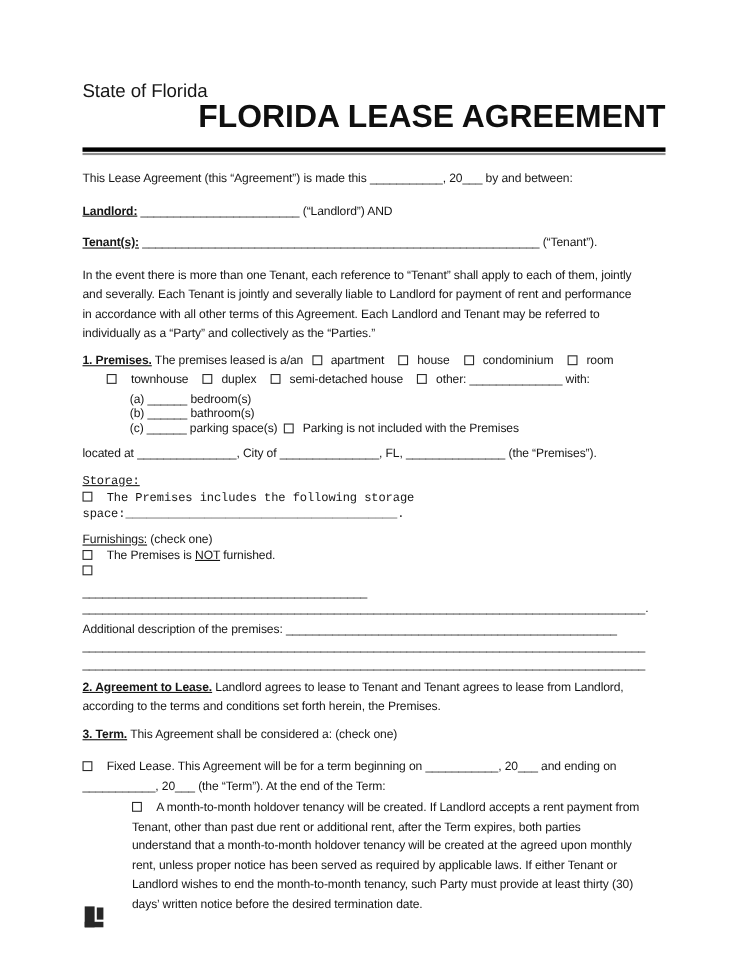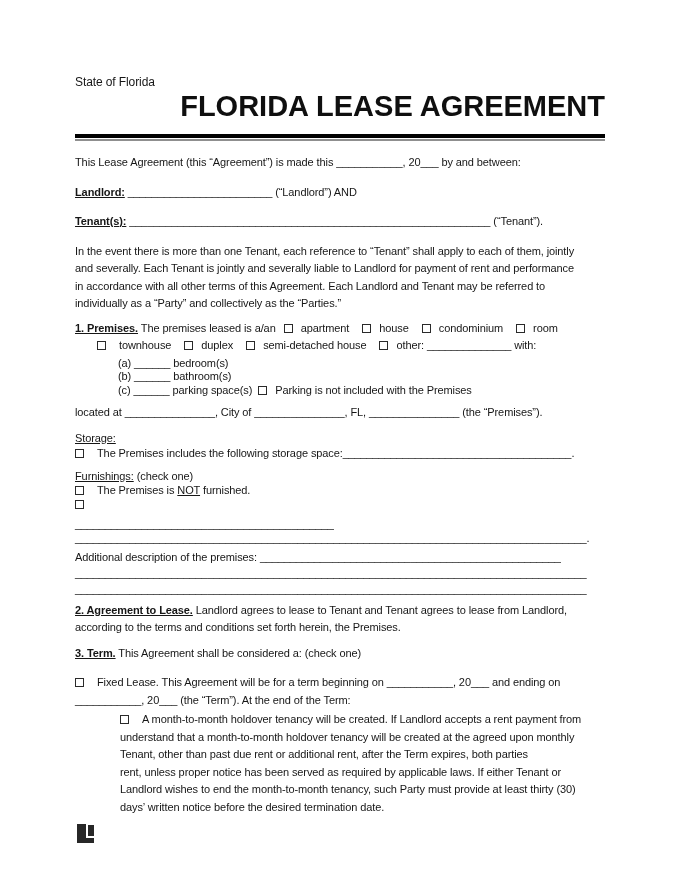--- a/index.html
+++ b/index.html
@@ -2,32 +2,32 @@
 <html><head>
 <meta charset="utf-8">
 <style>
   html,body{margin:0;padding:0;background:#ffffff;}
   body{width:680px;height:880px;overflow:hidden;position:relative;
        font-family:"Liberation Sans","DejaVu Sans",sans-serif;
        color:#161616;font-size:11px;letter-spacing:-0.1px;}
   .page{position:absolute;inset:0;background:#fff;}
   .content{position:absolute;left:75px;top:76px;width:530px;}
 
-  .state{font-size:12px;line-height:13px;}
+  .state{font-size:17px;line-height:13px;}
   .doc-title{font-size:29px;line-height:31px;font-weight:bold;text-align:right;
              margin:2px 0 0 0;letter-spacing:0px;color:#0f0f0f;}
   .rule{margin-top:12px;height:1px;border-top:4px solid #000;border-bottom:2px solid #8f8f8f;}
 
   .p{line-height:17.5px;margin:0;}
   .mt2{margin-top:2px;}.mt4{margin-top:4px;}.mt5{margin-top:5px;}
   .mt6{margin-top:6px;}.mt7{margin-top:7px;}.mt8{margin-top:8px;}
   .mt9{margin-top:9px;}.mt12{margin-top:12px;}
   .mt13{margin-top:13px;}
   .lh135{line-height:13.5px;}.lh14{line-height:14px;}
-  .lh15{line-height:15px;}.lh16{line-height:16px;}
+  .lh15{line-height:15px;font-family:Liberation Mono, monospace;}.lh16{line-height:16px;}
 
   b{font-weight:700;text-decoration:underline;}
   .u{text-decoration:underline;}
 
   .cb{display:inline-block;width:7px;height:7px;border:1px solid #2a2a2a;
       vertical-align:-1px;background:#fff;}
   .cb.opt{margin:0 8px 0 13px;}       
   .cb.first{margin:0 8px 0 8px;}      
   .cb.list{margin:0 13px 0 0;}        
   .cb.inline{margin:0 8px 0 6px;}
@@ -101,22 +101,22 @@
 
     <p class="p mt8"><b>3. Term.</b><span> This Agreement shall be considered a: (check one)</span></p>
 
     <div class="p mt12">
       <div><span class="cb list"></span><span>Fixed Lease. This Agreement will be for a term beginning on </span><span>___________</span><span>, 20</span><span>___</span><span> and ending on</span></div>
       <div><span>___________</span><span>, 20</span><span>___</span><span> (the “Term”). At the end of the Term:</span></div>
     </div>
 
     <div class="p mt2 holdover">
       <div><span class="cb list"></span><span>A month-to-month holdover tenancy will be created. If Landlord accepts a rent payment from</span></div>
+      <div>Tenant, other than past due rent or additional rent, after the Term expires, both parties</div>
       <div>understand that a month-to-month holdover tenancy will be created at the agreed upon monthly</div>
-      <div>Tenant, other than past due rent or additional rent, after the Term expires, both parties</div>
       <div>rent, unless proper notice has been served as required by applicable laws. If either Tenant or</div>
       <div>Landlord wishes to end the month-to-month tenancy, such Party must provide at least thirty (30)</div>
       <div>days’ written notice before the desired termination date.</div>
     </div>
 
   </div>
 
   <div class="logo">
     <div class="l-left"></div>
     <div class="l-corner"></div>

